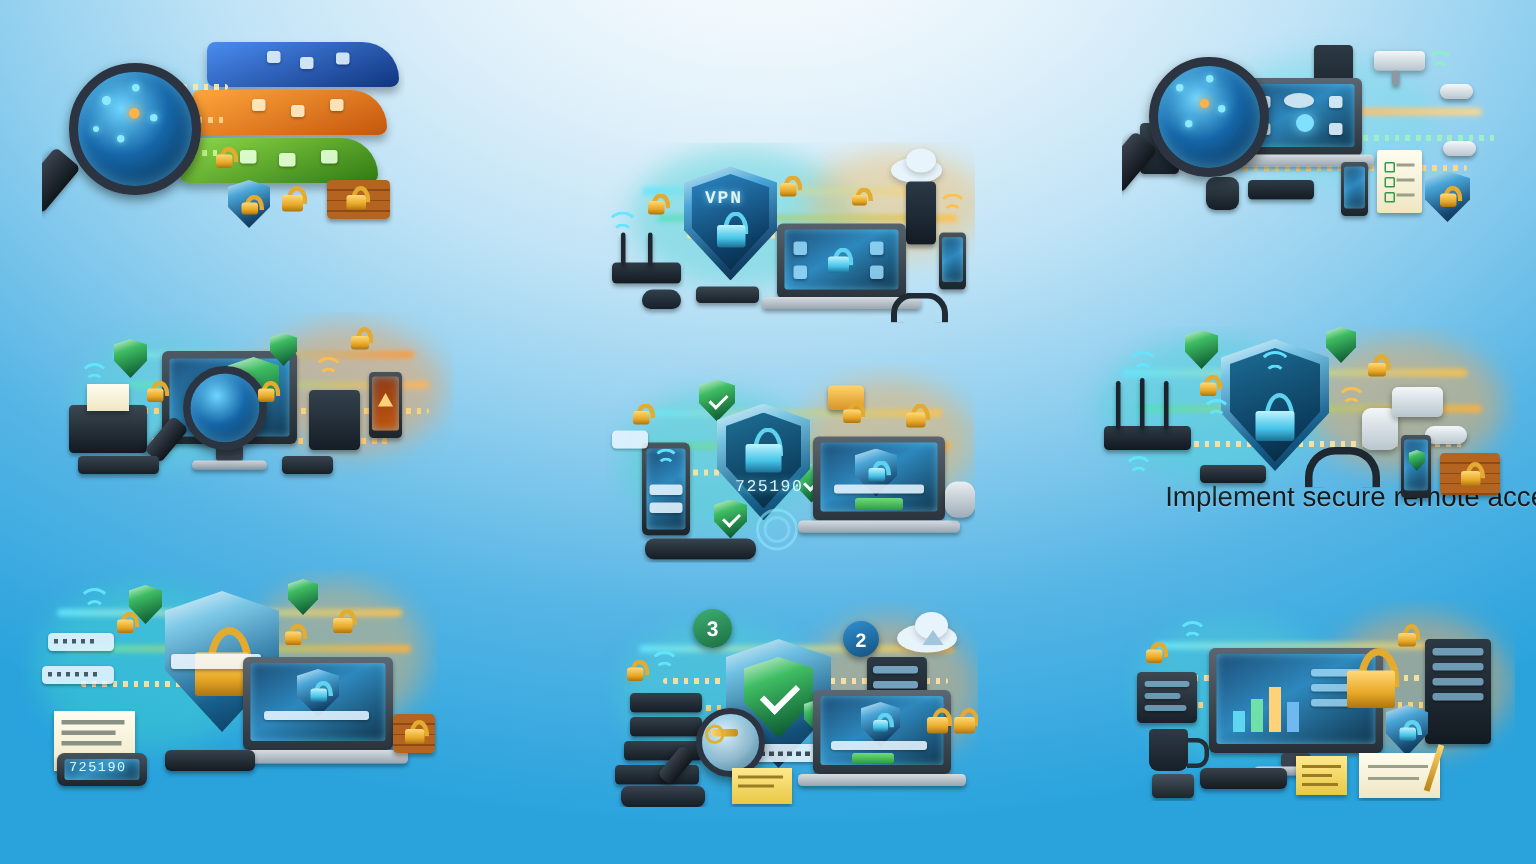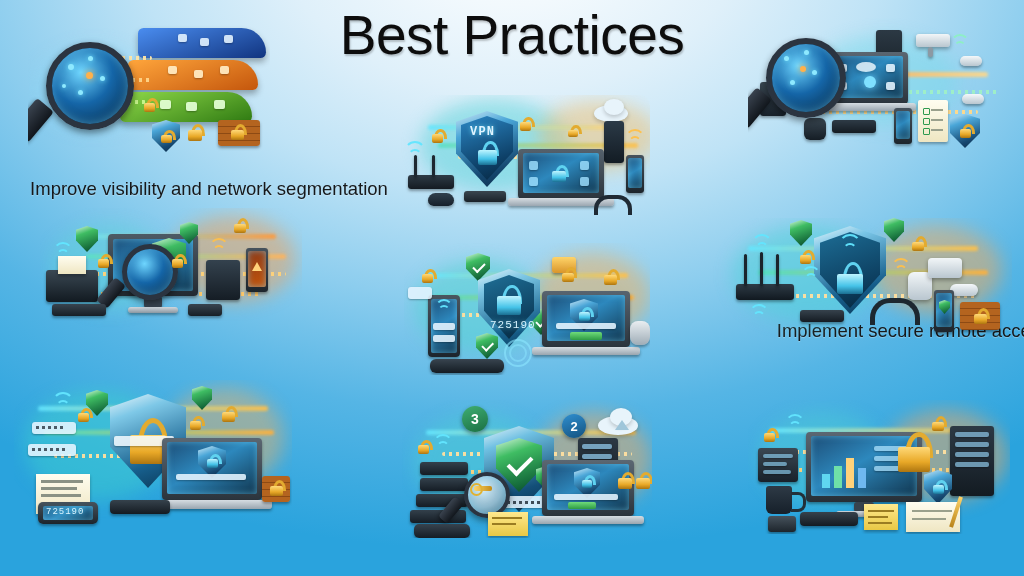--- a/index.html
+++ b/index.html
@@ -240,21 +240,20 @@
     position: absolute;
     background: linear-gradient(180deg,#2e3a46,#16202a);
     border-radius: 3px 3px 6px 6px;
   }
 </style>
 </head>
 <body>
 
 <div id="slide">
 
-  <div id="slide-title">Best Practices</div>
 
   <div class="card" id="card-0">
     <div class="art">
       <div class="glow" style="left:6px;top:26px;width:120px;height:84px;background:#8fd7f5;opacity:.45;"></div>
 
       <div class="layer" style="left:110px;top:8px;width:128px;height:30px;background:linear-gradient(160deg,#4a8df0,#11347f);"></div>
       <div class="layer" style="left:100px;top:40px;width:130px;height:30px;background:linear-gradient(160deg,#ffa63c,#c4560c);"></div>
       <div class="layer" style="left:92px;top:72px;width:132px;height:30px;background:linear-gradient(160deg,#8fd94a,#2f7a12);"></div>
 
       <div class="dots" style="left:66px;top:36px;width:58px;background:repeating-linear-gradient(90deg,#ffe6a8 0 3px,transparent 3px 7px);"></div>
@@ -293,21 +292,20 @@
 
       <div class="mag-lens" style="left:18px;top:22px;width:76px;height:76px;"></div>
       <div class="node" style="left:40px;top:44px;width:6px;height:6px;"></div>
       <div class="node" style="left:60px;top:36px;width:5px;height:5px;"></div>
       <div class="node" style="left:72px;top:56px;width:5px;height:5px;"></div>
       <div class="node" style="left:50px;top:70px;width:5px;height:5px;"></div>
       <div class="node" style="left:58px;top:52px;width:7px;height:7px;background:#ffb14a;box-shadow:0 0 6px #ffae3c;"></div>
       <div class="node" style="left:34px;top:64px;width:4px;height:4px;"></div>
       <div class="mag-handle" style="left:4px;top:92px;width:22px;height:40px;transform:rotate(40deg);transform-origin:top right;"></div>
     </div>
-    <div class="caption" id="cap-0">Improve visibility and network segmentation</div>
   </div>
 
   <div class="card" id="card-1">
     <div class="art">
       <div class="glow" style="left:22px;top:4px;width:150px;height:92px;background:#59d3d8;opacity:.5;"></div>
       <div class="glow" style="left:140px;top:6px;width:120px;height:70px;background:#f3bc63;opacity:.45;"></div>
       <div class="stream" style="left:30px;top:30px;width:190px;background:linear-gradient(90deg,#63e6ff,#ffd27a);"></div>
       <div class="stream" style="left:40px;top:48px;width:200px;background:linear-gradient(90deg,#59e0c8,#ffc04a);"></div>
       <div class="dots" style="left:60px;top:60px;width:170px;background:repeating-linear-gradient(90deg,#ffe3a6 0 3px,transparent 3px 7px);"></div>
 

